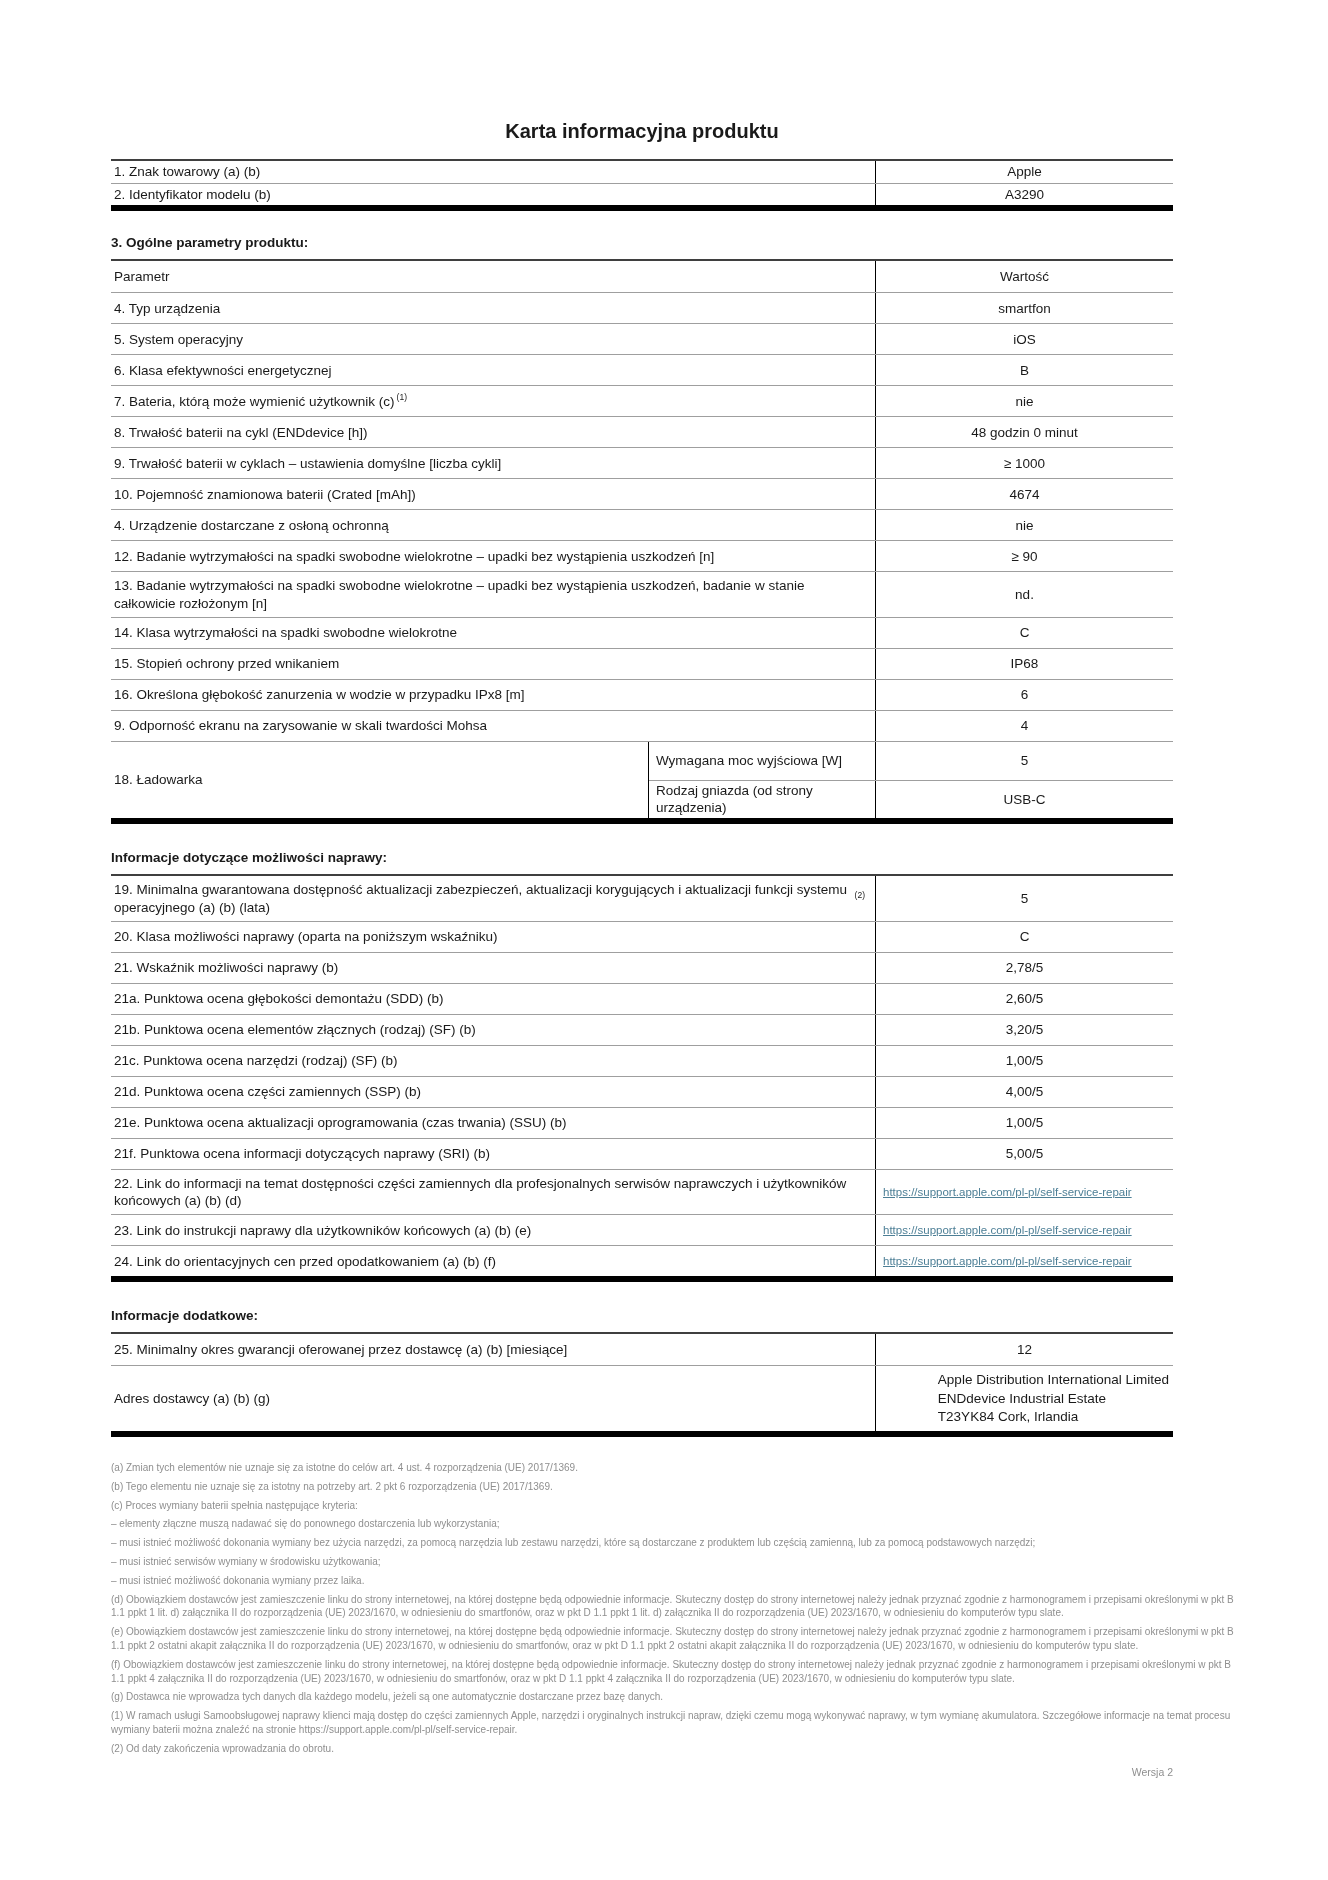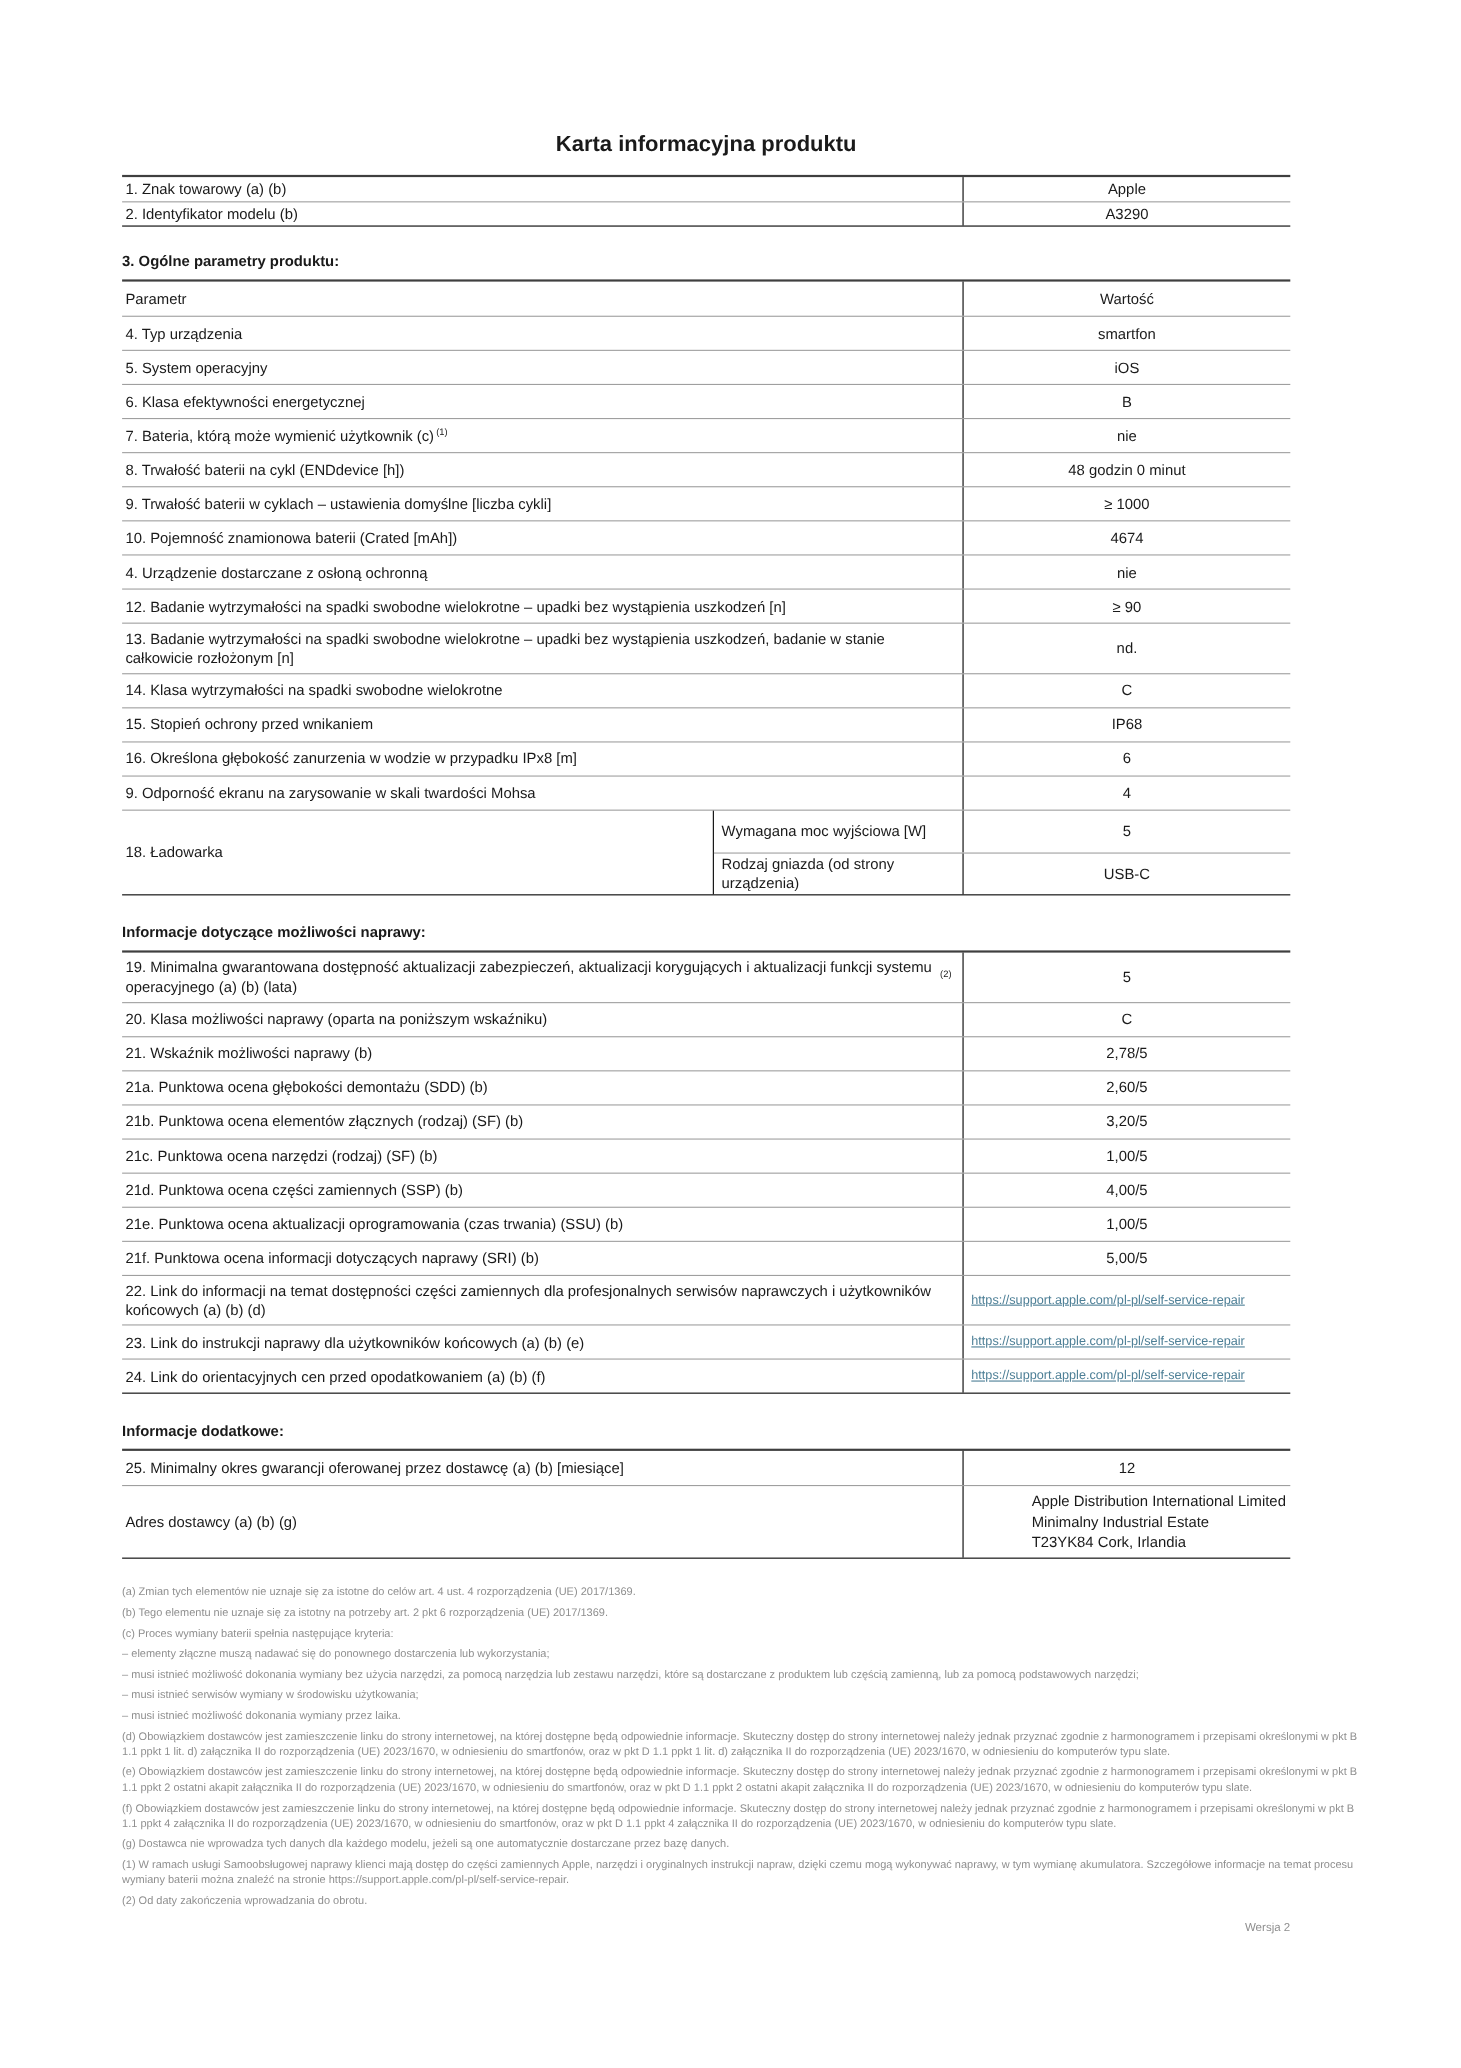--- a/index.html
+++ b/index.html
@@ -7,21 +7,21 @@
   body {
     width: 1328px; height: 1880px; overflow: hidden;
     font-family: "Liberation Sans", "DejaVu Sans", sans-serif;
     color: #1a1a1a;
   }
   .page { padding: 120px 0 0 111px; }
   .content { width: 1062px; }
 
   .title { font-size: 20px; font-weight: bold; text-align: center; margin-bottom: 16px; }
 
-  .tbl { border-top: 2px solid #3f3f3f; border-bottom: 1px solid #000000; }
+  .tbl { border-top: 2px solid #3f3f3f; border-bottom: 6px solid #000000; }
   .row { display: flex; min-height: 31px; }
   .row + .row { border-top: 1px solid #9f9f9f; }
   .cell { display: flex; align-items: center; font-size: 13.5px; line-height: 1.28; padding: 5px 10px 5px 3px; }
   .cell.label { flex: 1; }
   .cell.value {
     width: 298px; border-left: 1px solid #000;
     justify-content: center; text-align: center; padding: 5px 4px;
   }
   .tbl-compact .row { min-height: 22px; }
   .tbl-compact .cell { padding-top: 2px; padding-bottom: 2px; }
@@ -219,21 +219,21 @@
     <div class="tbl">
       <div class="row">
         <div class="cell label">25. Minimalny okres gwarancji oferowanej przez dostawcę (a) (b) [miesiące]</div>
         <div class="cell value">12</div>
       </div>
       <div class="row">
         <div class="cell label">Adres dostawcy (a) (b) (g)</div>
         <div class="cell value addr-cell">
           <div>
             <span class="addr-line">Apple Distribution International Limited</span>
-            <span class="addr-line">Minimalny Industrial Estate</span>
+            <span class="addr-line">ENDdevice Industrial Estate</span>
             <span class="addr-line">T23YK84 Cork, Irlandia</span>
           </div>
         </div>
       </div>
     </div>
 
   </div>
 
   <div class="footnotes">
     <p>(a) Zmian tych elementów nie uznaje się za istotne do celów art. 4 ust. 4 rozporządzenia (UE) 2017/1369.</p>

